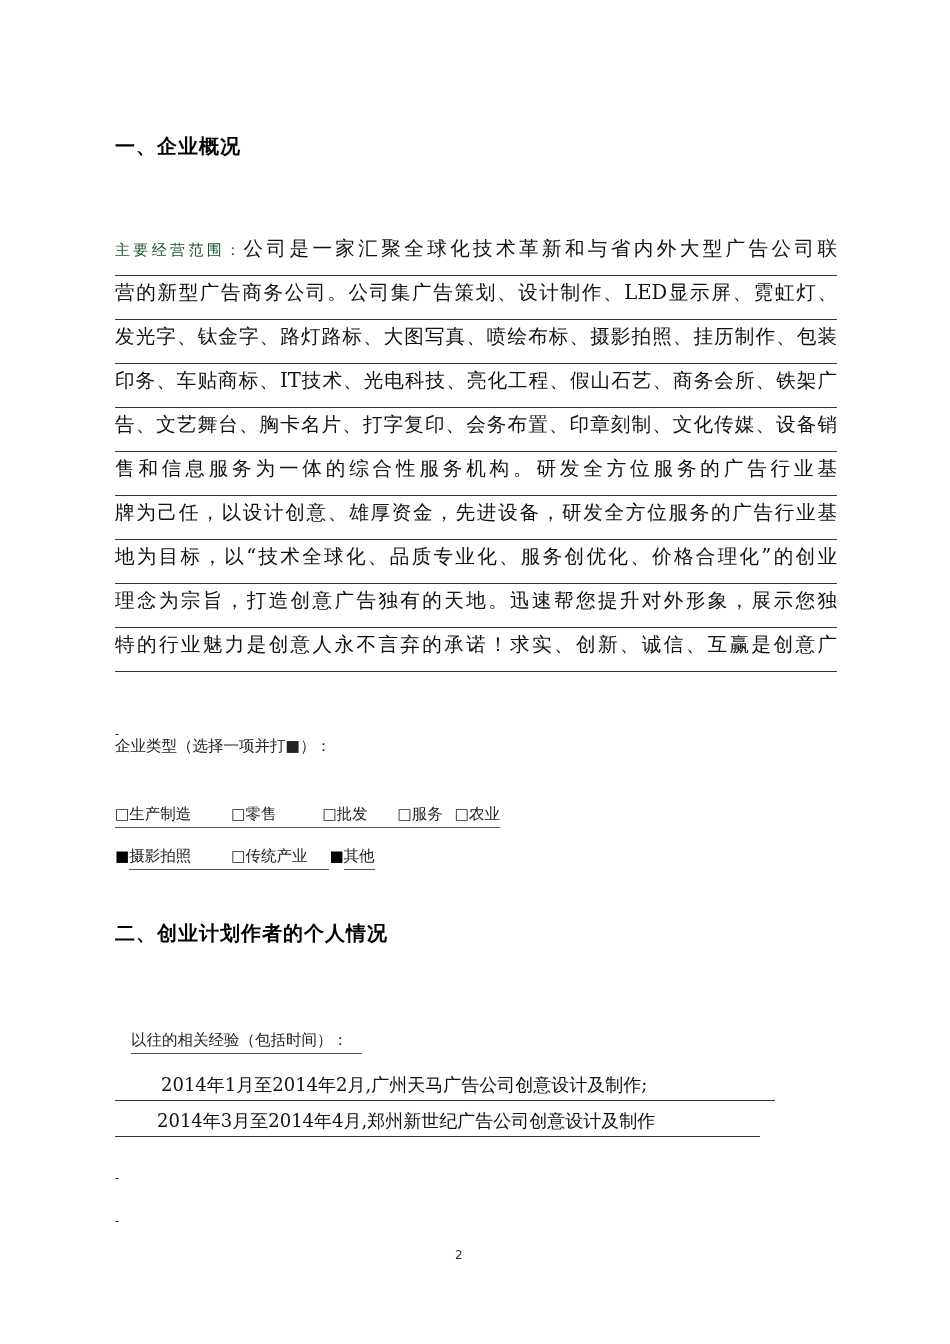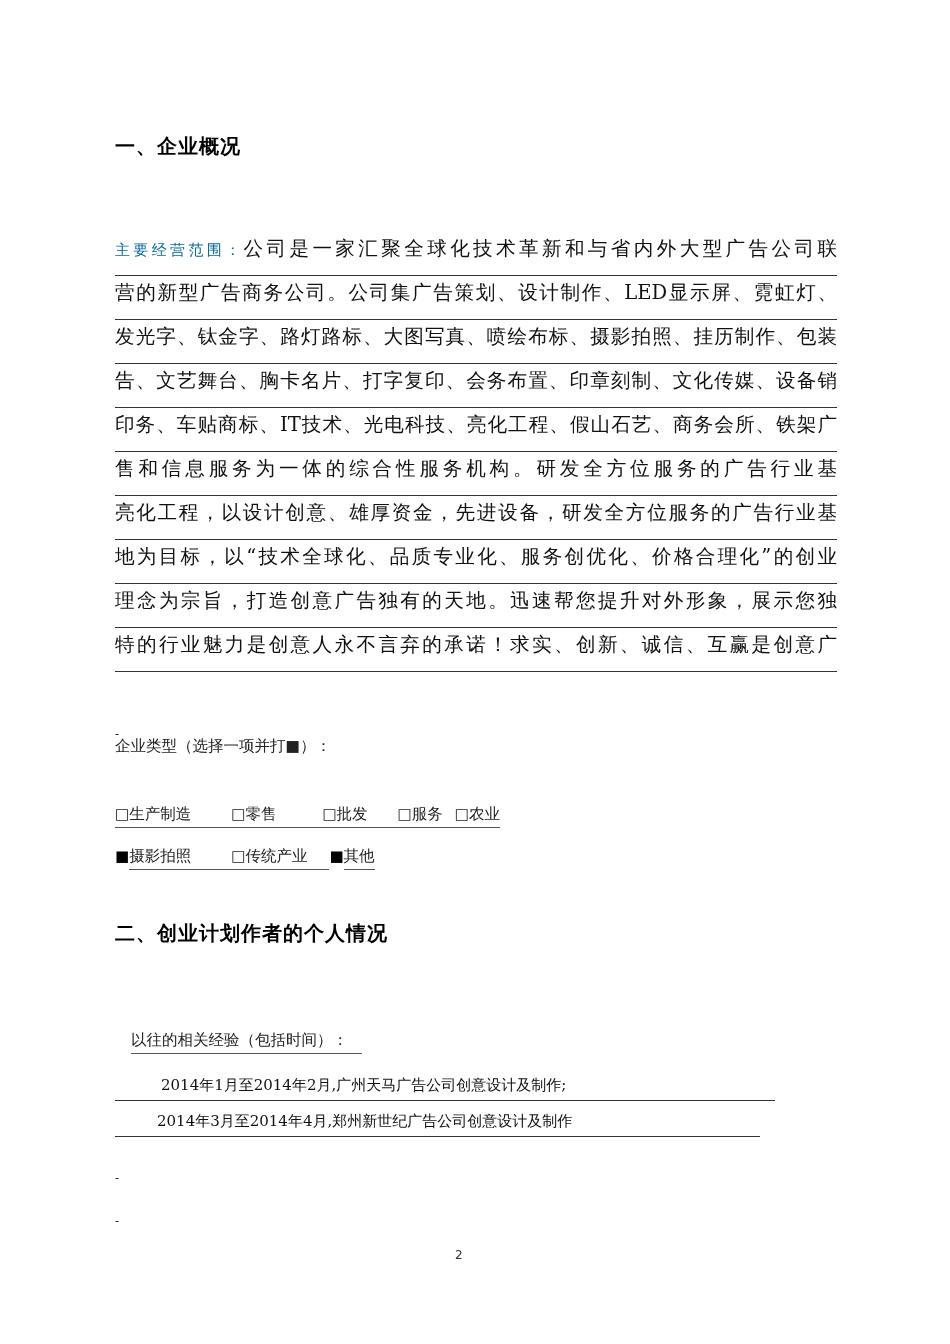--- a/index.html
+++ b/index.html
@@ -13,52 +13,52 @@
     font-family: "DejaVu Sans", "Liberation Sans", sans-serif;
     font-weight: bold; font-size: 20px; letter-spacing: 1px; color: #000;
   }
   .para { position: absolute; left: 115px; width: 722px; }
   .para .line {
     height: 44px; position: relative;
     font-size: 19.6px; line-height: 34px; white-space: nowrap;
     border-bottom: 1.4px solid #333; box-sizing: border-box;
     text-align: justify; text-align-last: justify;
   }
-  .small { font-size: 15px; color: #0369a1; }
+  .small { font-size: 15px; color: #14532d; }
   .dash { position: absolute; left: 115px; font-size: 12px; color: #222; line-height: 12px; }
   .row { position: absolute; left: 115px; font-size: 15.5px; white-space: nowrap; color: #222; }
   .ul { border-bottom: 1.3px solid #555; padding-bottom: 4px; }
   .box { display: inline-block; font-size: 15px; }
   .gap { display: inline-block; }
   .exp {
-    position: absolute; left: 115px; font-size: 15px; white-space: nowrap;
+    position: absolute; left: 115px; font-size: 18px; white-space: nowrap;
     border-bottom: 1.4px solid #333; line-height: 30px; color: #111;
   }
   .pagenum {
     position: absolute; left: 455px; top: 1248px;
     font-family: "DejaVu Sans", "Liberation Sans", sans-serif; font-size: 12px; color: #333;
   }
 </style>
 </head>
 <body>
 
 <div class="page">
 
   <div class="h" style="top:133px;">一、企业概况</div>
 
   <div class="para" style="top:232px;">
     <div class="line">
       <span class="small">主要经营范围：</span><span>公司是一家汇聚全球化技术革新和与省内外大型广告公司联</span>
     </div>
     <div class="line">营的新型广告商务公司。公司集广告策划、设计制作、LED显示屏、霓虹灯、</div>
     <div class="line">发光字、钛金字、路灯路标、大图写真、喷绘布标、摄影拍照、挂历制作、包装</div>
+    <div class="line">印务、车贴商标、IT技术、光电科技、亮化工程、假山石艺、商务会所、铁架广</div>
     <div class="line">告、文艺舞台、胸卡名片、打字复印、会务布置、印章刻制、文化传媒、设备销</div>
-    <div class="line">印务、车贴商标、IT技术、光电科技、亮化工程、假山石艺、商务会所、铁架广</div>
     <div class="line">售和信息服务为一体的综合性服务机构。研发全方位服务的广告行业基</div>
-    <div class="line">亮化工程，以设计创意、雄厚资金，先进设备，研发全方位服务的广告行业基</div>
+    <div class="line">牌为己任，以设计创意、雄厚资金，先进设备，研发全方位服务的广告行业基</div>
     <div class="line">地为目标，以“技术全球化、品质专业化、服务创优化、价格合理化”的创业</div>
     <div class="line">理念为宗旨，打造创意广告独有的天地。迅速帮您提升对外形象，展示您独</div>
     <div class="line">特的行业魅力是创意人永不言弃的承诺！求实、创新、诚信、互赢是创意广</div>
   </div>
 
   <div class="dash" style="top:728px;">-</div>
 
   <div class="row" style="top:736px;">企业类型（选择一项并打■）：</div>
 
   <div class="row" style="top:804px;">

